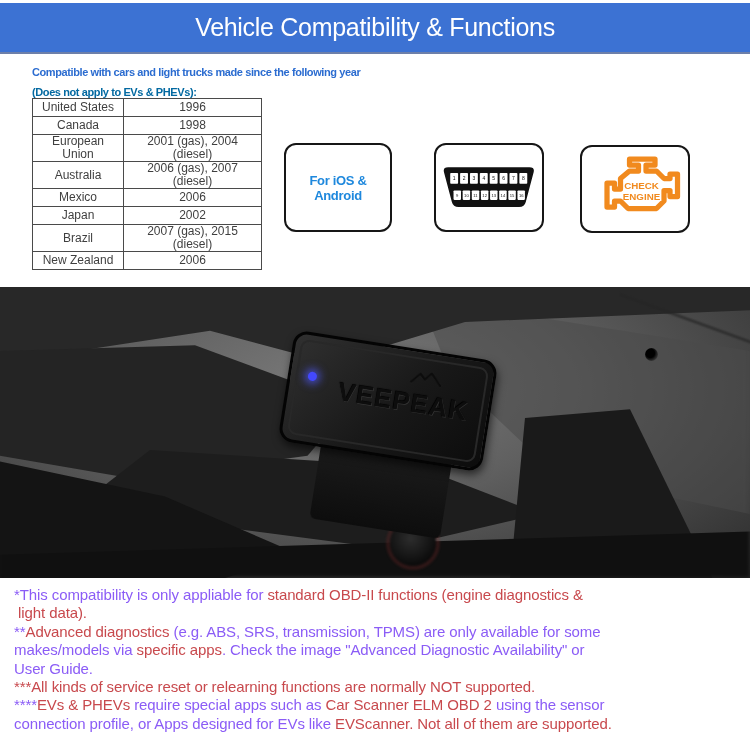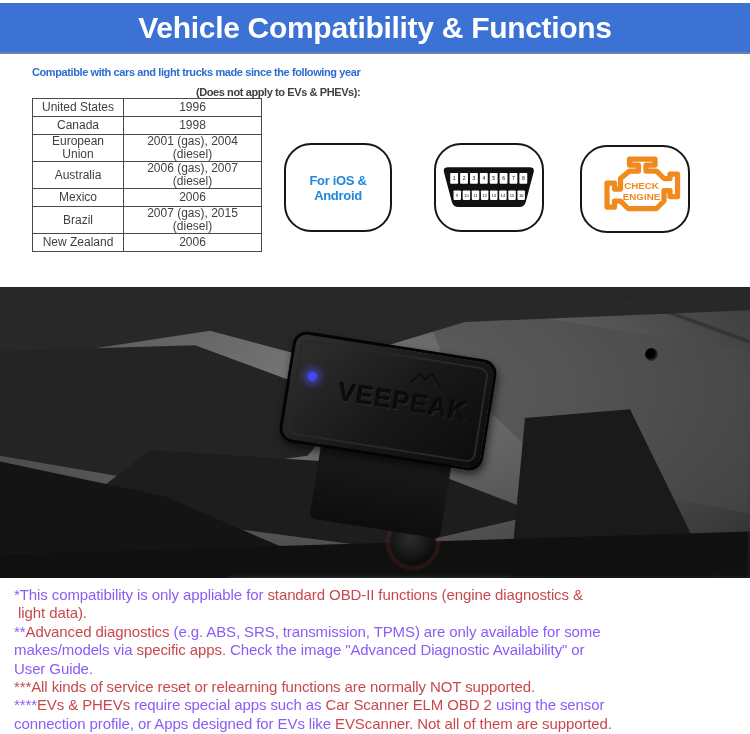--- a/index.html
+++ b/index.html
@@ -2,38 +2,38 @@
 <html><head>
 <meta charset="utf-8">
 <style>
   html,body{margin:0;padding:0;background:#ffffff;}
   .page{position:relative;width:750px;height:734px;background:#fff;overflow:hidden;
         font-family:"Liberation Sans",sans-serif;}
 
   
   .banner{position:absolute;top:3px;left:0;width:750px;height:49px;background:#3c72d3;
           border-bottom:2px solid #6d7fa9;display:flex;align-items:center;justify-content:center;}
-  .banner h1{margin:18px;color:#fff;font-size:30px;font-weight:700;letter-spacing:-0.3px;}
+  .banner h1{margin:18px;color:#fff;font-size:25px;font-weight:400;letter-spacing:-0.3px;}
 
   
   .intro{position:absolute;top:62px;left:32px;line-height:20px;font-weight:700;
          font-size:11px;letter-spacing:-0.4px;}
   .intro .l1{color:#2b6cd0;}
-  .intro .l2{color:#404040;text-align:right;}
+  .intro .l2{color:#0369a1;}
 
   
   .compat{position:absolute;top:98px;left:32px;width:230px;border-collapse:collapse;}
   .compat td{border:1px solid #4a4a4a;height:17px;font-size:12px;color:#3f3f3f;
              text-align:center;padding:0 2px;line-height:13px;}
   .compat td.region{width:86px;}
   .compat{border:1px solid #333;}
 
   
   .fbox{position:absolute;height:85px;background:#fff;border:2.5px solid #161616;
-        border-radius:27px;display:flex;align-items:center;justify-content:center;overflow:hidden;}
+        border-radius:12px;display:flex;align-items:center;justify-content:center;overflow:hidden;}
   .fbox.b1{top:143px;left:284px;width:104px;}
   .fbox.b2{top:143px;left:434px;width:106px;}
   .fbox.b3{top:145px;left:580px;width:106px;height:84px;}
   .ios-label{color:#1e88dd;font-weight:700;font-size:13px;text-align:center;letter-spacing:-0.3px;}
   .obd-svg{width:94%;display:block;}
   .engine-svg{width:92%;display:block;}
 
   
   .photo{position:absolute;top:287px;left:0;width:750px;height:291px;overflow:hidden;
          background:radial-gradient(ellipse at 45% 35%, #7b7b7b 0%, #606060 40%, #414141 75%, #2b2b2b 100%);}
@@ -103,20 +103,24 @@
           <td class="region">European Union</td>
           <td>2001 (gas), 2004 (diesel)</td>
         </tr>
         <tr>
           <td class="region">Australia</td>
           <td>2006 (gas), 2007 (diesel)</td>
         </tr>
         <tr>
           <td class="region">Mexico</td>
           <td>2006</td>
+        </tr>
+        <tr>
+          <td class="region">Japan</td>
+          <td>2002</td>
         </tr>
         <tr>
           <td class="region">Brazil</td>
           <td>2007 (gas), 2015 (diesel)</td>
         </tr>
         <tr>
           <td class="region">New Zealand</td>
           <td>2006</td>
         </tr>
       </tbody>

